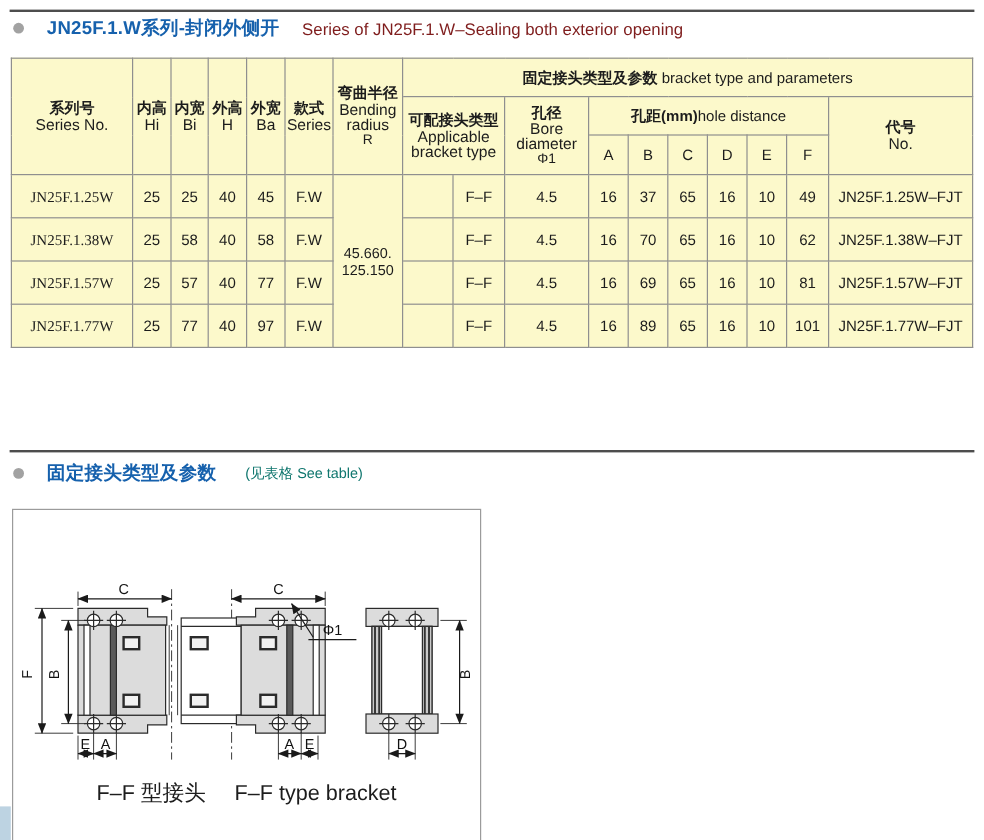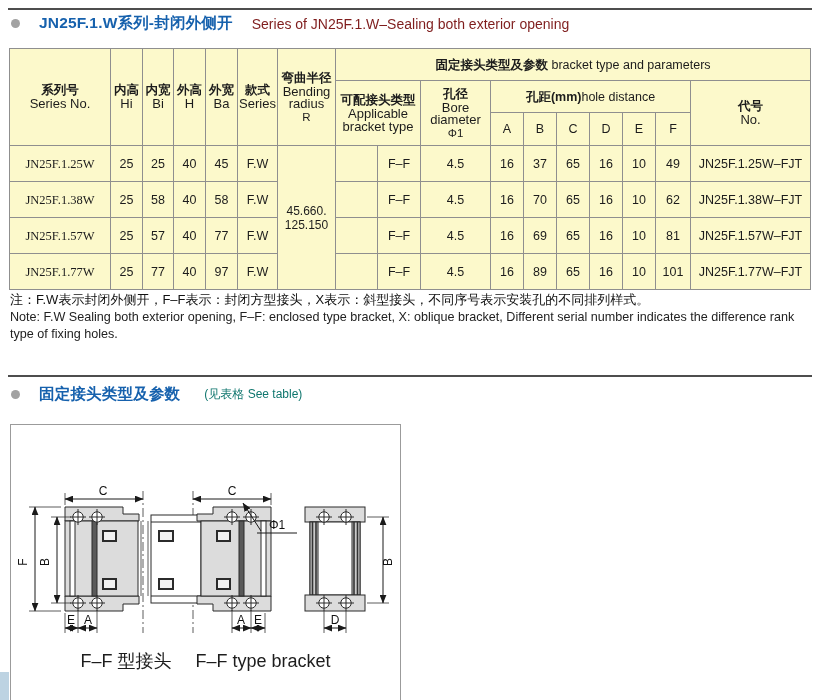--- a/index.html
+++ b/index.html
@@ -219,24 +219,20 @@
         <td>89</td>
         <td>65</td>
         <td>16</td>
         <td>10</td>
         <td>101</td>
         <td class="code">JN25F.1.77W–FJT</td>
       </tr>
     </tbody>
   </table>
 
-  <div class="notes">
-    <span class="note-zh">注：F.W表示封闭外侧开，F–F表示：封闭方型接头，X表示：斜型接头，不同序号表示安装孔的不同排列样式。</span>
-    <span class="note-en">Note: F.W Sealing both exterior opening, F–F: enclosed type bracket, X: oblique bracket, Different serial number indicates the difference rank type of fixing holes.</span>
-  </div>
 
   <div class="rule r2"></div>
 
   <div class="sec-title t2">
     <span class="bullet"></span>
     <span class="title-zh">固定接头类型及参数</span>
     <span class="title-note">(见表格 See table)</span>
   </div>
 
   <div class="draw-box">

